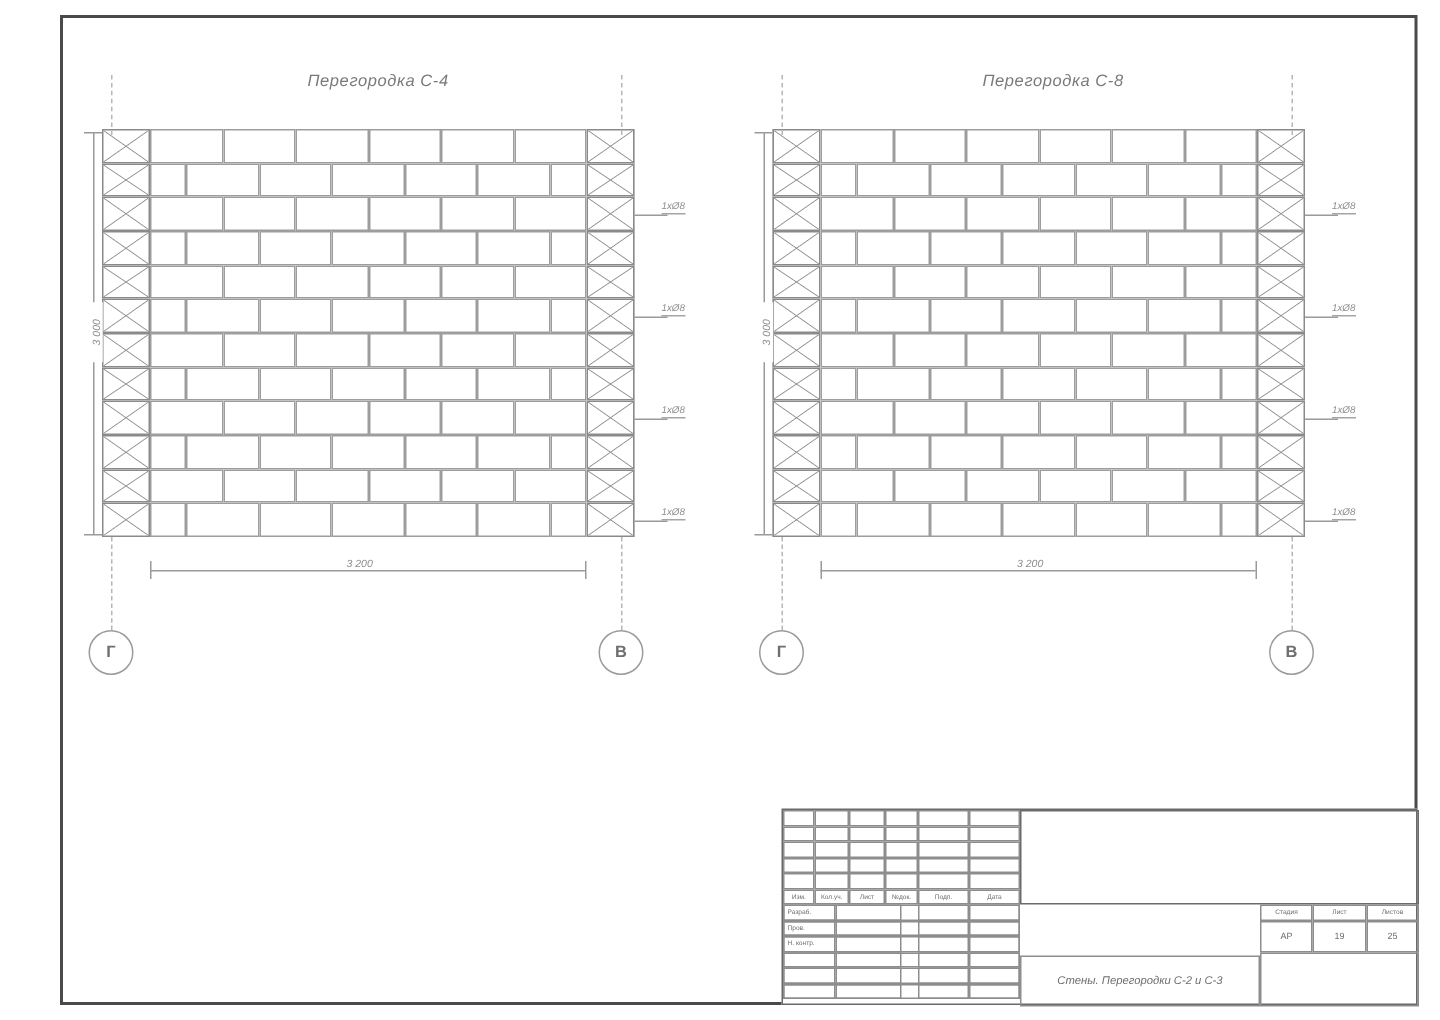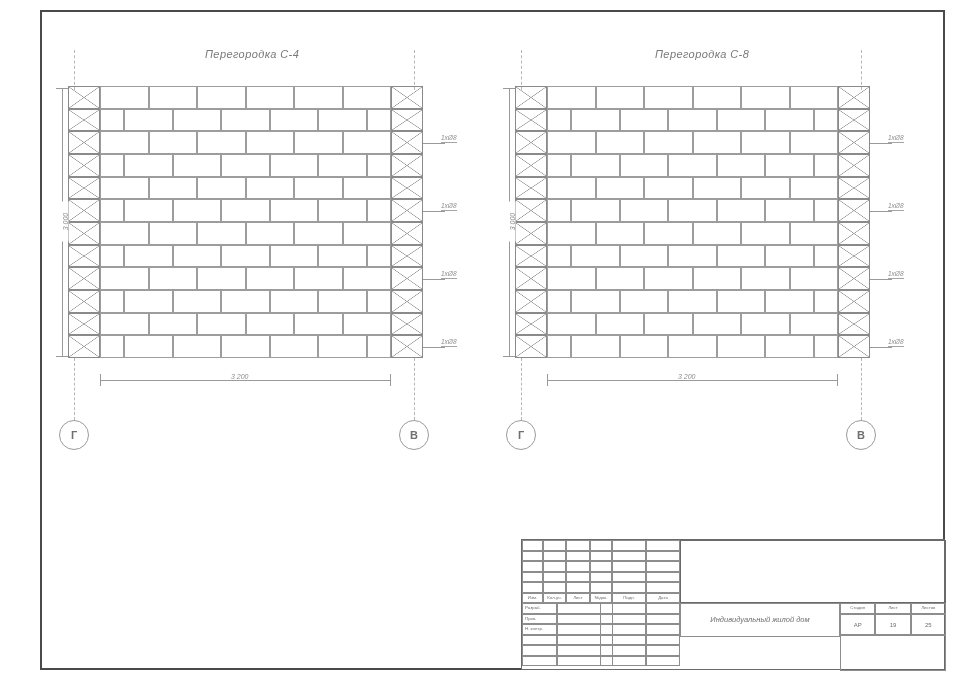--- a/index.html
+++ b/index.html
@@ -386,21 +386,21 @@
       <div class="sc lft" style="left: 0px; top: 105px; width: 35px; height: 10.5px; font-size: 4.4px;"></div>
       <div class="sc" style="left: 35px; top: 105px; width: 44px; height: 10.5px;"></div>
       <div class="sc" style="left: 90px; top: 105px; width: 34px; height: 10.5px;"></div>
       <div class="sc" style="left: 124px; top: 105px; width: 34px; height: 10.5px;"></div>
       <div class="sc" style="left: 0px; top: 115.5px; width: 158px; height: 10.5px;"></div>
       <div class="sc lft" style="left: 0px; top: 115.5px; width: 35px; height: 10.5px; font-size: 4.4px;"></div>
       <div class="sc" style="left: 35px; top: 115.5px; width: 44px; height: 10.5px;"></div>
       <div class="sc" style="left: 90px; top: 115.5px; width: 34px; height: 10.5px;"></div>
       <div class="sc" style="left: 124px; top: 115.5px; width: 34px; height: 10.5px;"></div>
       <div class="sc thick" style="left: 158px; top: 0px; width: 266px; height: 63px;"></div>
-      <div class="sc big" style="left: 158px; top: 63px; width: 160px; height: 34px;">Индивидуальный жилой дом</div>
+      <div class="sc big" style="left: 158px; top: 97px; width: 160px; height: 34px;">Стены. Перегородки С-2 и С-3</div>
       <div class="sc hd" style="left: 318px; top: 63px; width: 35.3333px; height: 11px;">Стадия</div>
       <div class="sc hd" style="left: 353.333px; top: 63px; width: 35.3333px; height: 11px;">Лист</div>
       <div class="sc hd" style="left: 388.667px; top: 63px; width: 35.3333px; height: 11px;">Листов</div>
       <div class="sc val" style="left: 318px; top: 74px; width: 35.3333px; height: 21px;">АР</div>
       <div class="sc val" style="left: 353.333px; top: 74px; width: 35.3333px; height: 21px;">19</div>
       <div class="sc val" style="left: 388.667px; top: 74px; width: 35.3333px; height: 21px;">25</div>
       <div class="sc" style="left: 318px; top: 95px; width: 106px; height: 36px;"></div>
     </div>
 
 <div class="ln-h" style="left: 423px; top: 142.667px; width: 22px;"></div>

